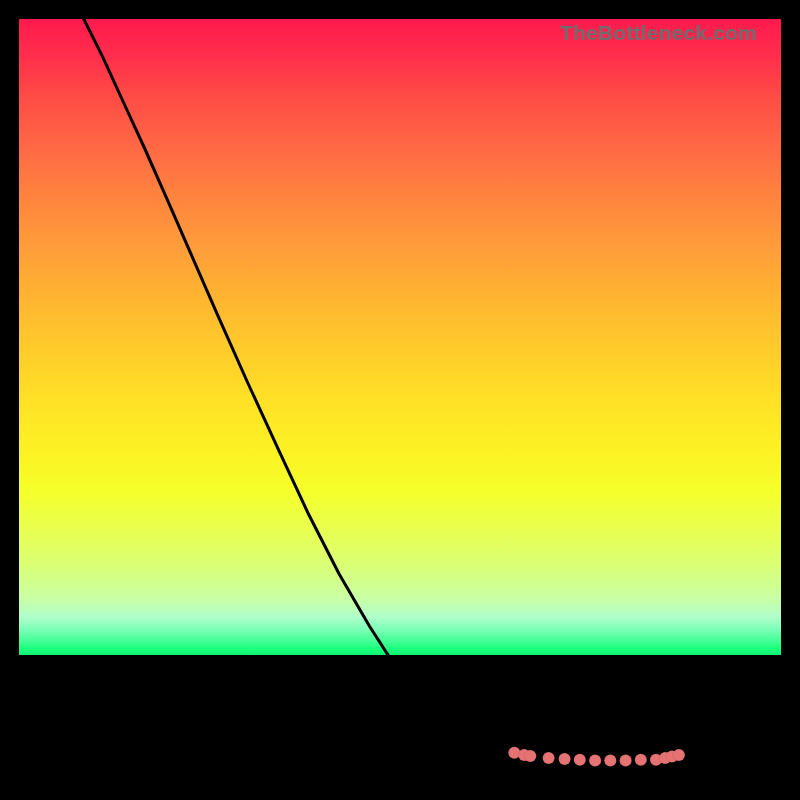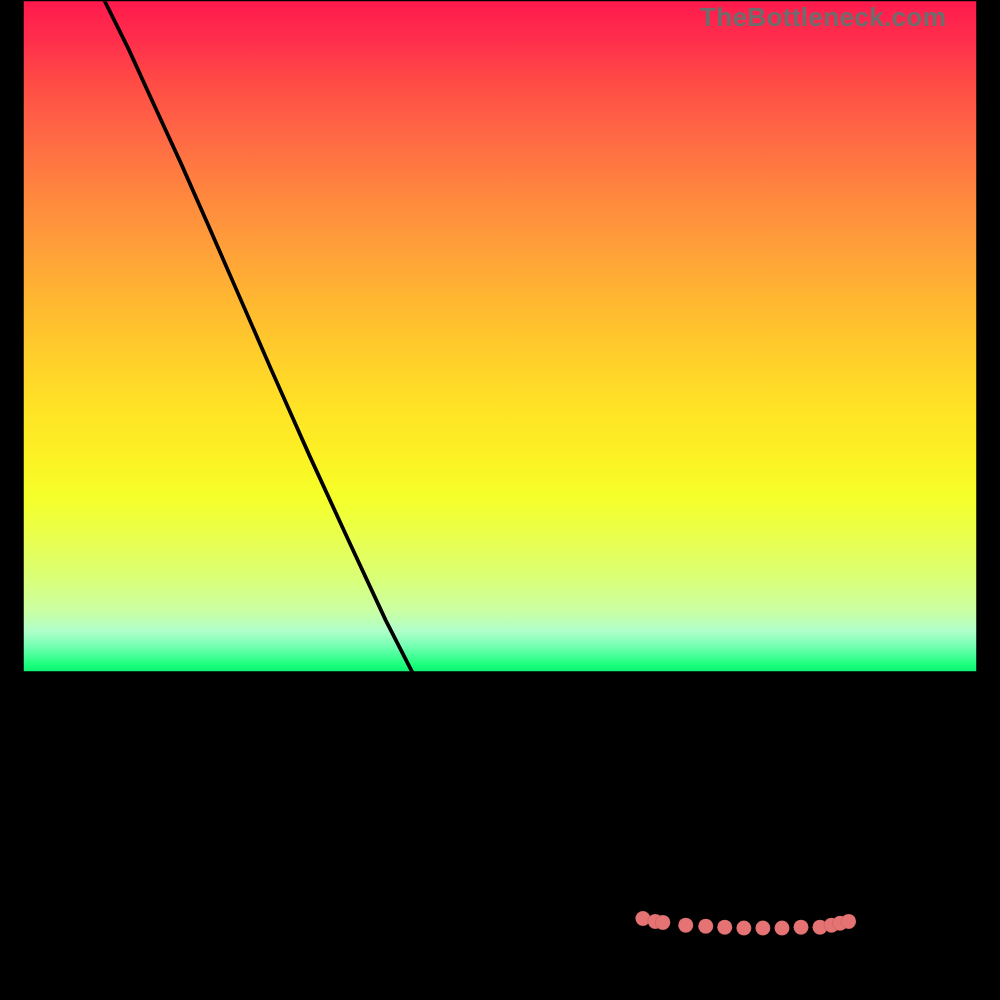--- a/index.html
+++ b/index.html
@@ -11,23 +11,23 @@
   }
   .stage {
     position: relative;
     width: 800px;
     height: 800px;
     background: #000;
   }
   .plot {
     position: absolute;
     left: 19px;
-    top: 1px;
+    top: 19px;
     width: 762px;
-    height: 536px;
+    height: 636px;
     background: linear-gradient(to bottom,
       #ff1a4d 0%,
       #ff2f4c 6%,
       #ff4b45 12%,
       #ff6845 20%,
       #ff843e 28%,
       #ff9d3a 36%,
       #ffb531 44%,
       #ffcc2b 52%,
       #ffe126 60%,

